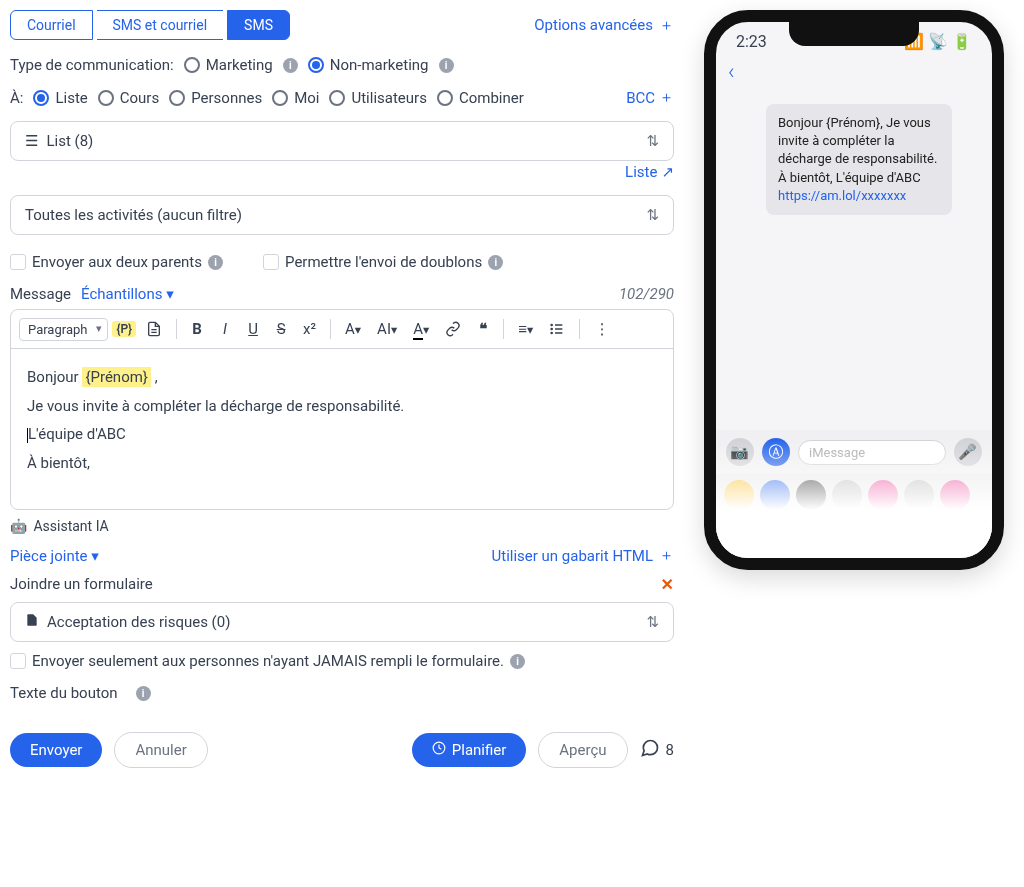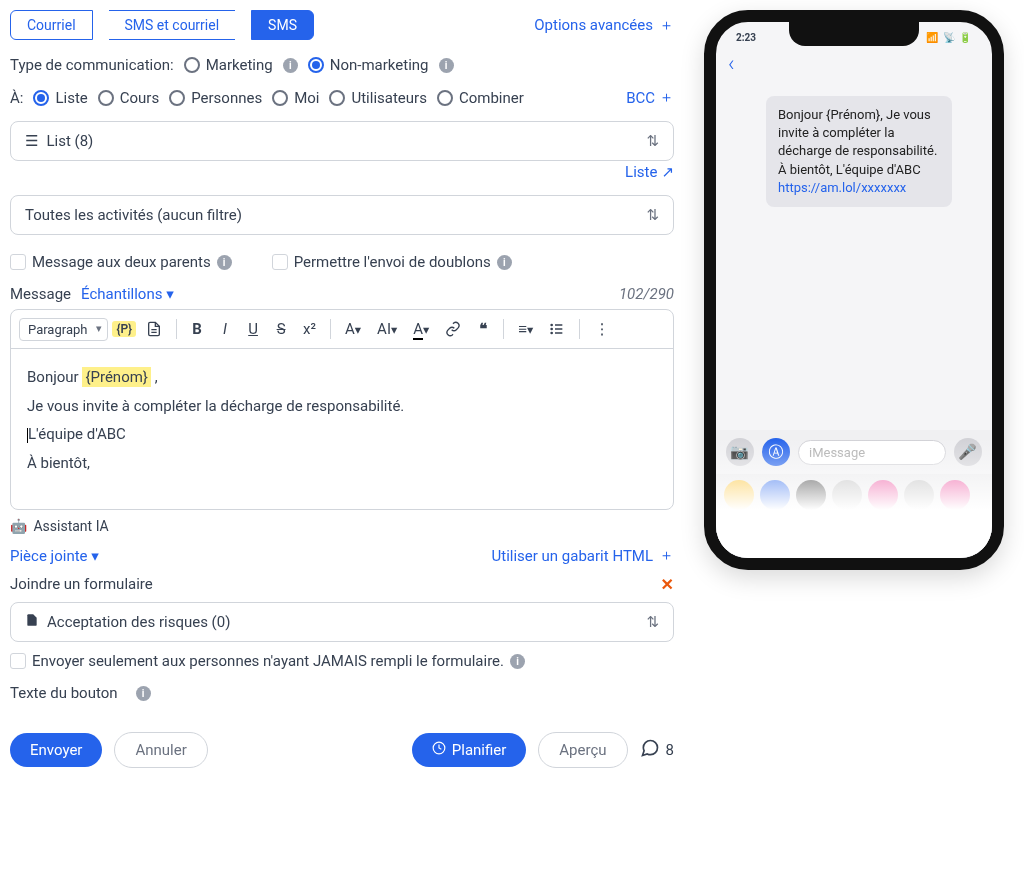--- a/index.html
+++ b/index.html
@@ -11,21 +11,21 @@
     --bg:#ffffff;
     --highlight:#fef08a;
   }
   *{box-sizing:border-box;font-family:-apple-system,BlinkMacSystemFont,"Segoe UI",Roboto,sans-serif;}
   body{margin:0;background:#fff;color:var(--text);font-size:15px;}
   .wrap{display:flex;gap:20px;padding:10px;max-width:1024px;}
   .left{flex:1;min-width:0;}
   .right{width:320px;}
 
   
-  .tabs{display:flex;align-items:center;gap:16px;margin-bottom:16px;}
+  .tabs{display:flex;align-items:center;gap:4px;margin-bottom:16px;}
   .tabs .tab{padding:6px 16px;border:1px solid var(--blue);color:var(--blue);cursor:pointer;font-size:14px;}
   .tabs .tab:first-child{border-radius:6px 0 0 6px;}
   .tabs .tab:nth-child(2){border-left:0;border-right:0;}
   .tabs .tab:nth-child(3){border-radius:0 6px 6px 0;}
   .tabs .tab.active{background:var(--blue);color:#fff;}
   .tabs .spacer{flex:1;}
   .tabs .adv{color:var(--blue);cursor:pointer;font-size:15px;display:flex;align-items:center;gap:6px;}
 
   
   .row{display:flex;align-items:center;gap:10px;margin-bottom:14px;flex-wrap:wrap;}
@@ -80,21 +80,21 @@
   .btn{padding:8px 20px;border-radius:999px;cursor:pointer;font-size:15px;display:inline-flex;align-items:center;gap:6px;}
   .btn.primary{background:var(--blue);color:#fff;}
   .btn.outline{border:1px solid var(--border);color:var(--muted);}
   .footer .spacer{flex:1;}
   .sms-count{display:flex;align-items:center;gap:6px;color:var(--text);}
 
   
   .phone{width:300px;height:560px;border:12px solid #111;border-radius:44px;background:#f5f5f7;position:relative;margin:0 auto;overflow:hidden;box-shadow:0 8px 24px rgba(0,0,0,.15);}
   .phone::after{content:"";position:absolute;bottom:0;left:0;right:0;height:120px;background:linear-gradient(to bottom,rgba(245,245,247,0),#fff 60%);pointer-events:none;}
   .notch{position:absolute;top:0;left:50%;transform:translateX(-50%);width:130px;height:24px;background:#111;border-radius:0 0 16px 16px;z-index:2;}
-  .status{display:flex;justify-content:space-between;padding:10px 20px 4px;font-size:10px;font-weight:700;}
+  .status{display:flex;justify-content:space-between;padding:10px 20px 4px;font-size:16px;font-weight:400;}
   .status .icons{display:flex;gap:4px;align-items:center;}
   .nav{padding:4px 12px 10px;}
   .nav .back{color:var(--blue);font-size:22px;font-weight:300;}
   .bubble{background:#e5e5ea;border-radius:8px;padding:10px 12px;margin:10px 40px 10px 50px;font-size:13px;line-height:1.4;color:#222;}
   .bubble a{color:var(--blue);text-decoration:none;}
   .kb-area{position:absolute;bottom:0;left:0;right:0;}
   .msg-input{display:flex;align-items:center;gap:8px;padding:8px 10px;background:#f0f0f2;}
   .msg-input .ic{width:28px;height:28px;border-radius:50%;background:#d1d1d6;display:flex;align-items:center;justify-content:center;color:#777;}
   .msg-input .ic.blue{background:var(--blue);color:#fff;}
   .msg-input .field{flex:1;background:#fff;border:1px solid #d1d1d6;border-radius:16px;padding:4px 10px;font-size:13px;color:#aaa;}
@@ -186,21 +186,21 @@
     
     <div class="select" style="margin-bottom:18px;">
       <span>Toutes les activités (aucun filtre)</span>
       <span class="caret">⇅</span>
     </div>
 
     
     <div class="row" style="gap:40px;">
       <span class="check">
         <span class="box"></span>
-          <span>Message aux deux parents</span>
+          <span>Envoyer aux deux parents</span>
         <span class="info">i</span>
       </span>
       <span class="check">
         <span class="box"></span>
           <span>Permettre l'envoi de doublons</span>
         <span class="info">i</span>
       </span>
     </div>
 
     

